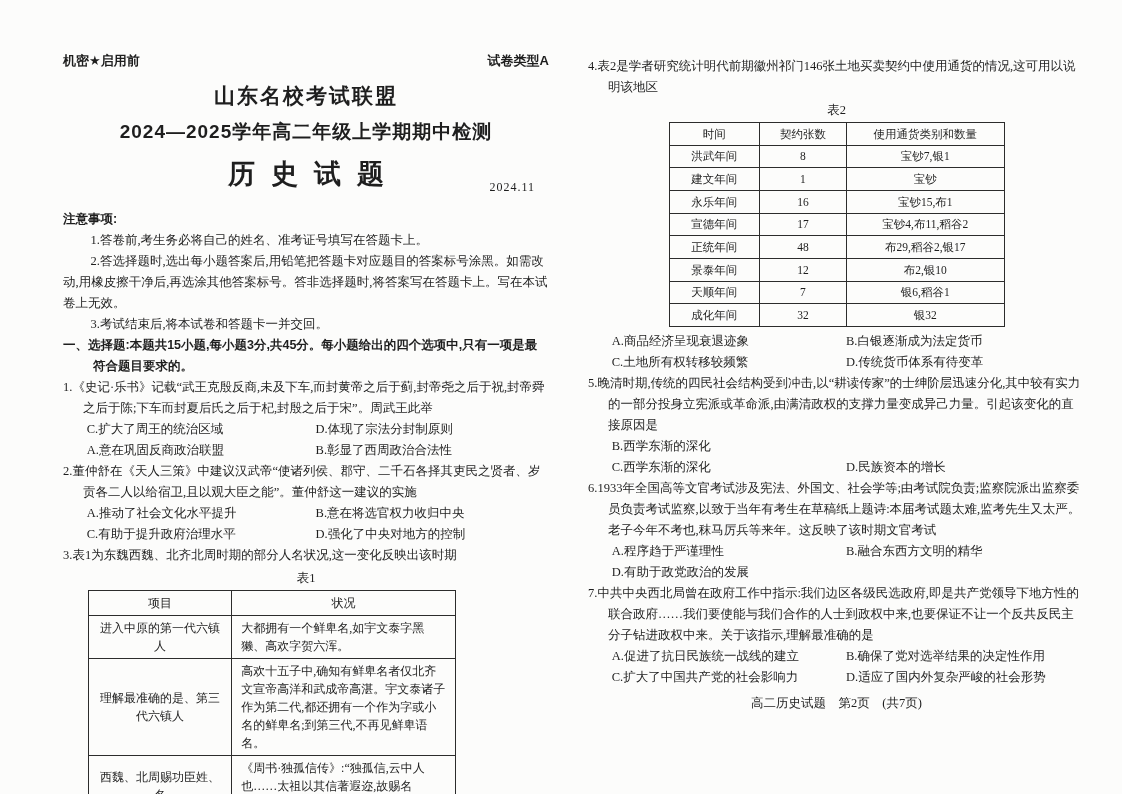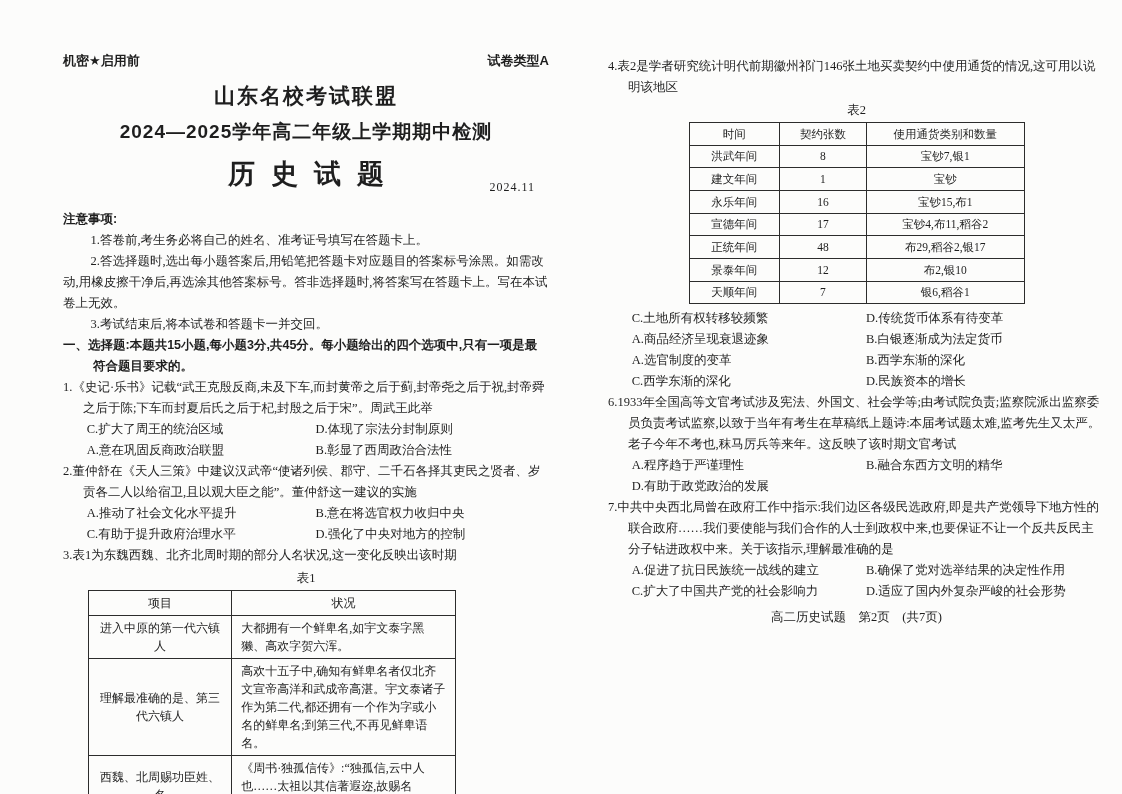--- a/index.html
+++ b/index.html
@@ -4,21 +4,21 @@
 <style>
   html,body{margin:0;padding:0;}
   body{
     width:1122px;height:794px;position:relative;overflow:hidden;
     background:#fcfcfb;color:#1e1e1e;
     font-family:"Liberation Serif","DejaVu Serif",serif;
     -webkit-font-smoothing:antialiased;
   }
   .page{position:absolute;font-size:12.5px;line-height:1.68;}
   #page-left{left:63px;top:50px;width:486px;}
-  #page-right{left:608px;top:56px;width:497px;}
+  #page-right{left:588px;top:56px;width:497px;}
 
   .doc-header{display:flex;justify-content:space-between;align-items:baseline;
     font-family:"Liberation Sans","DejaVu Sans",sans-serif;
     font-weight:bold;font-size:13px;}
   .title-block{text-align:center;position:relative;margin-top:6px;}
   .org-title{font-size:21px;font-weight:bold;letter-spacing:2px;
     font-family:"Liberation Sans","DejaVu Sans",sans-serif;}
   .session-title{font-size:19px;font-weight:bold;margin-top:3px;letter-spacing:1px;
     font-family:"Liberation Sans","DejaVu Sans",sans-serif;}
   .paper-title{font-size:27px;font-weight:bold;letter-spacing:16px;text-indent:16px;margin-top:4px;
@@ -173,35 +173,40 @@
       <tr>
         <td>景泰年间</td>
         <td>12</td>
         <td>布2,银10</td>
       </tr>
       <tr>
         <td>天顺年间</td>
         <td>7</td>
         <td>银6,稻谷1</td>
       </tr>
+      <tr>
+        <td>成化年间</td>
+        <td>32</td>
+        <td>银32</td>
+      </tr>
     </tbody>
       </table>
     <div class="opts">
+      <span class="o1">A.商品经济呈现衰退迹象</span>
+      <span class="o2">B.白银逐渐成为法定货币</span>
+    </div>
+    <div class="opts">
       <span class="o1">C.土地所有权转移较频繁</span>
       <span class="o2">D.传统货币体系有待变革</span>
     </div>
-    <div class="opts">
-      <span class="o1">A.商品经济呈现衰退迹象</span>
-      <span class="o2">B.白银逐渐成为法定货币</span>
-    </div>
-  </div>
-
-  <div class="q">
-    <div class="opts">
-      <span class="o1">A.选官制度的变革</span>
+  </div>
+
+  <div class="q">
+    <p class="stem">5.晚清时期,传统的四民社会结构受到冲击,以“耕读传家”的士绅阶层迅速分化,其中较有实力的一部分投身立宪派或革命派,由满清政权的支撑力量变成异己力量。引起该变化的直接原因是</p>
+    <div class="opts">
       <span class="o2">B.西学东渐的深化</span>
     </div>
     <div class="opts">
       <span class="o1">C.西学东渐的深化</span>
       <span class="o2">D.民族资本的增长</span>
     </div>
   </div>
 
   <div class="q">
     <p class="stem">6.1933年全国高等文官考试涉及宪法、外国文、社会学等;由考试院负责;监察院派出监察委员负责考试监察,以致于当年有考生在草稿纸上题诗:本届考试题太难,监考先生又太严。老子今年不考也,秣马厉兵等来年。这反映了该时期文官考试</p>

